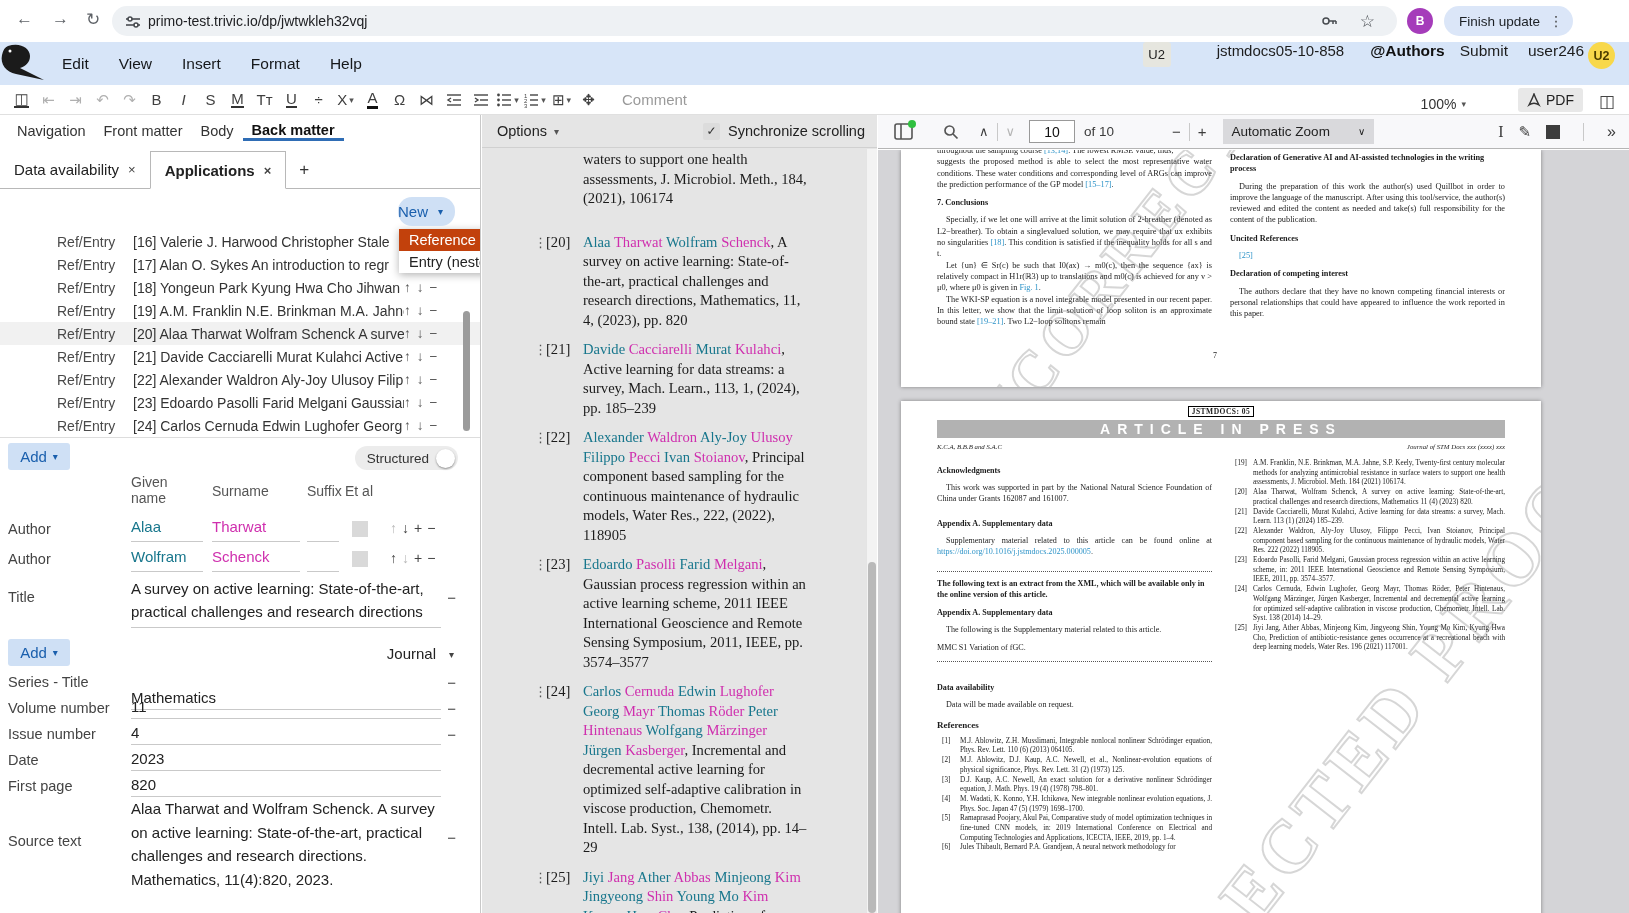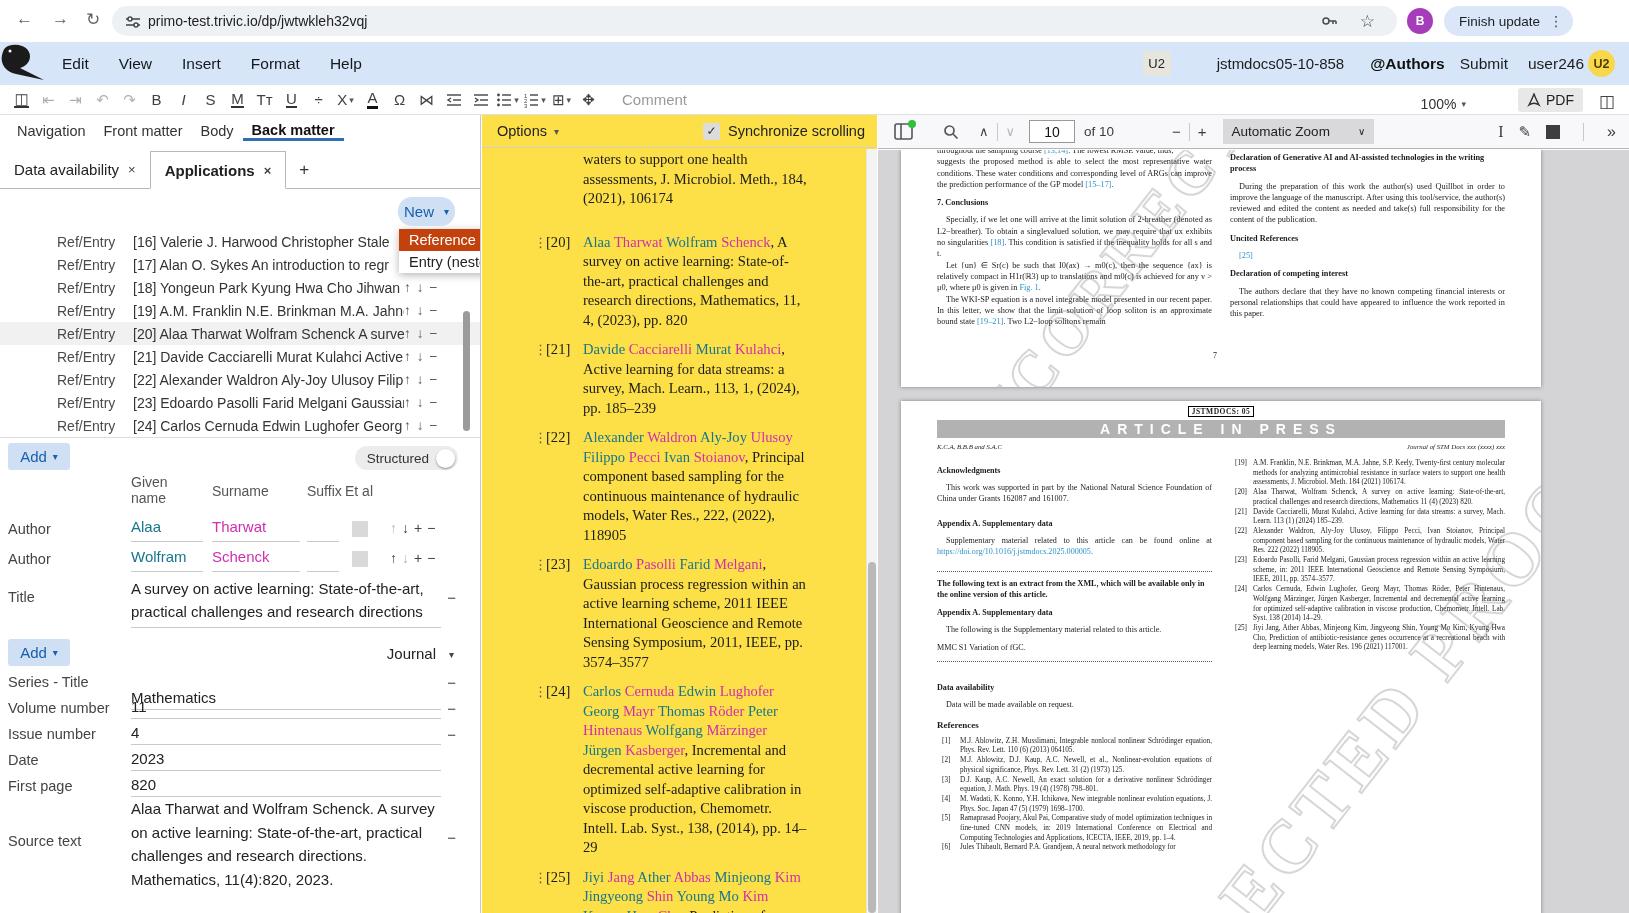--- a/index.html
+++ b/index.html
@@ -12,21 +12,21 @@
 .url-pill{position:absolute;left:112px;top:6px;width:1285px;height:30px;background:#eef1f4;border-radius:15px;display:flex;align-items:center}
 .url-text{margin-left:36px;font-size:14px;color:#202124;flex:1}
 .pill-ic{color:#474b50;margin-right:22px}
 .avatar{position:absolute;left:1407px;top:8px;width:26px;height:26px;border-radius:50%;background:#a53cba;color:#fff;font-size:12px;font-weight:700;display:flex;align-items:center;justify-content:center}
 .update-pill{position:absolute;left:1444px;top:6px;height:30px;border-radius:15px;background:#dbe6f8;display:flex;align-items:center;padding:0 10px 0 15px;font-size:13.5px;color:#1b1f24;cursor:pointer}
 .update-pill .kebab{margin-left:9px;color:#444;font-size:14px}
 
 .menubar{position:absolute;top:42px;left:0;width:1629px;height:43px;background:#d7e5f8;display:flex;align-items:center}
 .logo{width:62px;height:43px;flex:none}
 .menu-item{margin-right:30px;font-size:15.5px;color:#16181b;cursor:pointer}
-.mb-right{position:absolute;right:0;top:0;height:43px;display:flex;align-items:center}
+.mb-right{position:absolute;right:0;top:0;height:43px;display:flex;}
 .u2badge{width:28px;height:25px;background:#e6e6df;border-radius:3px;font-size:13px;color:#222;display:flex;align-items:center;justify-content:center}
 .docname{margin-left:46px;font-size:15px;color:#1d1d1d}
 .authors-lbl{margin-left:26px;font-size:15.5px;font-weight:700;color:#111;cursor:pointer}
 .submit-lbl{margin-left:15px;font-size:15.5px;color:#1d1d1d;cursor:pointer}
 .user-lbl{margin-left:20px;font-size:15.5px;color:#1d1d1d}
 .ybadge{margin:0 14px 0 4px;width:27px;height:27px;border-radius:50%;background:#f8d84a;font-size:12.5px;font-weight:700;color:#4d3f00;display:flex;align-items:center;justify-content:center}
 
 .fmtbar{position:absolute;top:85px;left:0;width:1629px;height:30px;background:#fff;border-bottom:1px solid #e0e0e0;display:flex;align-items:center;padding-left:8px}
 .tbi{min-width:27px;text-align:center;font-size:15px;color:#3f3f3f;cursor:pointer;display:inline-flex;align-items:center;justify-content:center;gap:2px}
 .tbi.gray{color:#b0b0b0}
@@ -49,21 +49,21 @@
 .doc-tab .x{color:#444;font-size:13px}
 .doc-tab.active{border:1px solid #b8b8b8;border-bottom:1px solid #fff;margin-bottom:-1px;font-weight:700;background:#fff}
 .plus-tab{padding:0 13px;font-size:17px;color:#333;display:flex;align-items:center;cursor:pointer}
 .panel-body{position:absolute;top:76px;left:0;right:0;bottom:0;overflow:hidden}
 .entries{position:absolute;top:39px;left:0;right:0}
 .entry-row{height:23px;display:flex;align-items:center;font-size:14px;color:#333;padding-left:57px;cursor:pointer}
 .entry-row.sel{background:#f1f1f1}
 .entry-type{width:76px;color:#4a4a4a;flex:none}
 .entry-text{flex:1;white-space:nowrap;overflow:hidden}
 .entry-controls{width:58px;flex:none;display:flex;gap:6px;color:#555;font-size:13.5px;margin-right:18px}
-.new-btn{position:absolute;top:6px;right:25px;width:57px;height:29px;background:#cfe0f5;color:#1a5fad;font-size:15px;border-radius:14px;display:flex;align-items:center;justify-content:center;gap:10px;cursor:pointer;z-index:31}
+.new-btn{position:absolute;top:6px;right:25px;width:57px;height:29px;background:#cfe0f5;color:#1a5fad;font-size:15px;border-radius:14px;display:flex;align-items:center;justify-content:flex-start;gap:10px;cursor:pointer;z-index:31}
 .new-menu{position:absolute;top:38px;left:399px;width:122px;background:#fff;box-shadow:0 2px 8px rgba(0,0,0,.3);z-index:30;font-size:14.5px}
 .menu-item2{height:22px;line-height:22px;padding-left:10px;color:#222;cursor:pointer;white-space:nowrap}
 .menu-item2.selected{background:#c2410c;color:#fff}
 .lp-hr{position:absolute;top:246px;left:0;right:0;border-top:1px solid #ddd}
 .add-btn{position:absolute;left:8px;width:62px;height:27px;background:#cfe0f5;color:#1a5fad;font-size:15px;border-radius:3px;display:flex;align-items:center;justify-content:center;gap:6px;cursor:pointer}
 .struct-pill{position:absolute;right:22px;top:255px;height:24px;background:#ececec;border-radius:13px;display:flex;align-items:center;gap:7px;padding:0 3px 0 12px;font-size:13.5px;color:#333;cursor:pointer}
 .knob{width:19px;height:19px;border-radius:50%;background:#fff;box-shadow:0 1px 2px rgba(0,0,0,.4)}
 .cl{position:absolute;font-size:14px;color:#555}
 .ath{line-height:16px}
 .arow{position:absolute;left:0;right:0;height:29px}
@@ -72,21 +72,21 @@
 .aval.g{color:#17768c}.aval.m{color:#cf2fae}
 .etal{position:absolute;left:352px;top:4px;width:16px;height:16px;background:#d9d9d9;cursor:pointer}
 .actl{position:absolute;left:390px;top:3px;width:66px;display:flex;gap:5px;font-size:14px;color:#444}
 .actl .dis{color:#b9b9b9}
 .actl span{cursor:pointer}
 .fminus{position:absolute;right:24px;font-size:15px;color:#444;cursor:pointer}
 .fldlabel{position:absolute;left:8px;font-size:14.5px;color:#444}
 .fldval{position:absolute;left:131px;width:310px;font-size:15px;color:#222;border-bottom:1px solid #c9c9c9;padding-bottom:3px}
 .left-thumb{position:absolute;right:10px;top:120px;width:7px;height:120px;background:#9b9b9b;border-radius:4px}
 
-.middle-panel{position:absolute;left:482px;top:115px;width:395px;bottom:0;background:#fde047}
+.middle-panel{position:absolute;left:482px;top:115px;width:395px;bottom:0;background:#e5e5e5}
 .mid-header{height:33px;border-bottom:1px solid #d0d0d0;display:flex;align-items:center;padding:0 10px 0 15px;font-size:14.5px;color:#222}
 .opt{display:flex;align-items:center;gap:7px;cursor:pointer}
 .cb{width:17px;height:17px;background:#dcdcdc;border-radius:2px;display:flex;align-items:center;justify-content:center;font-size:12px;color:#333;margin-left:auto;margin-right:8px;cursor:pointer}
 .sync-lbl{margin-right:2px}
 .mid-body{position:absolute;top:34px;left:0;right:11px;bottom:0;overflow:hidden;font-family:"Liberation Serif",serif;font-size:14.6px;line-height:19.5px;color:#1b1b1b}
 .partial{margin:1px 0 24px 101px;width:224px}
 .mref{display:flex;margin-bottom:10px}
 .mref .dots{width:12px;margin-left:52px;color:#555;font-size:13px;flex:none;cursor:grab}
 .mref .num{width:37px;flex:none}
 .mref .mbody{width:224px}

